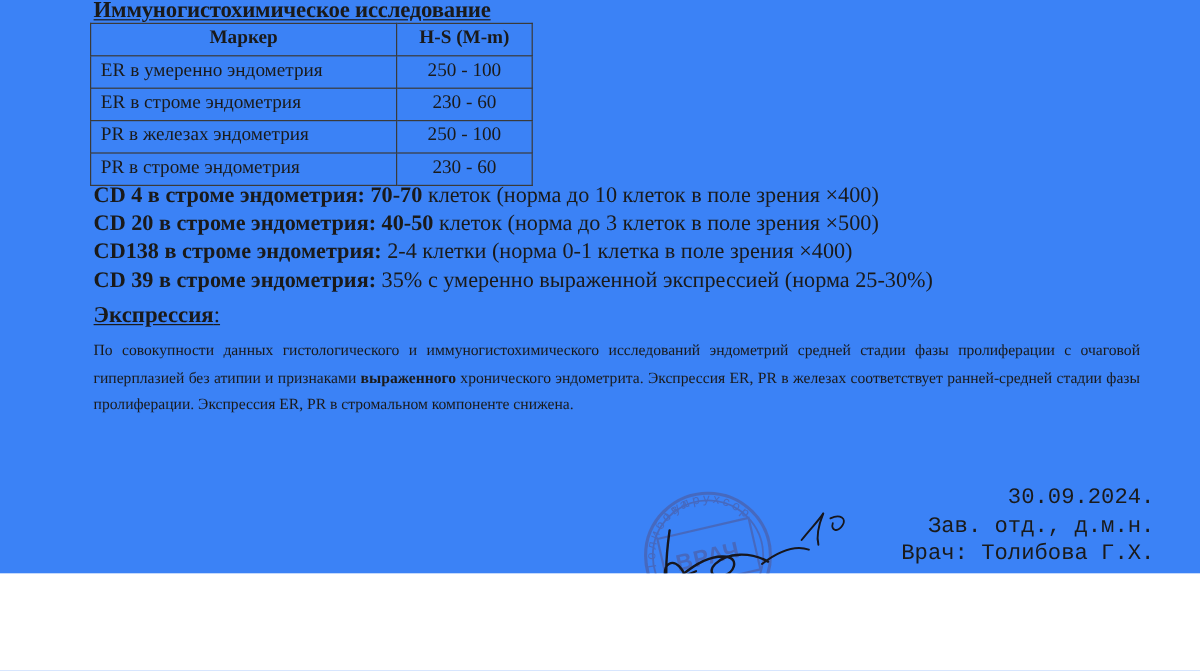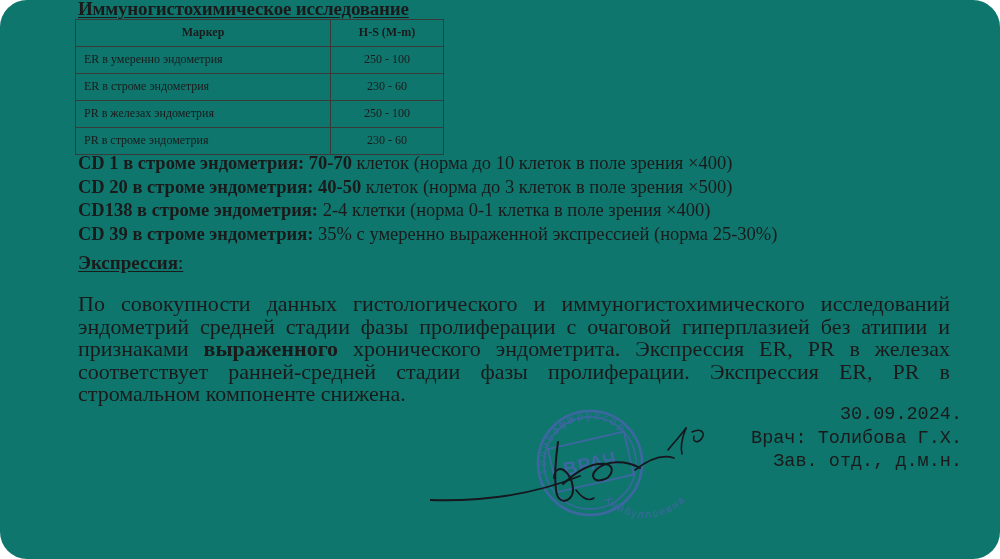--- a/index.html
+++ b/index.html
@@ -8,24 +8,23 @@
     padding: 0;
     background: #ffffff;
   }
   body {
     font-family: "Liberation Serif", "DejaVu Serif", serif;
     color: #1a1a1a;
   }
   .page {
     position: relative;
     width: 1000px;
-    height: 559px;
-    background: #0f766e;
+    height: 478px;
+    background: #3b82f6;
     overflow: hidden;
-    border-radius: 27px;
   }
 
   
   .doc-title {
     position: absolute;
     left: 78px;
     top: -2px;
     font-size: 19px;
     font-weight: bold;
     letter-spacing: -0.2px;
@@ -38,21 +37,21 @@
   .ihc-table {
     position: absolute;
     left: 75px;
     top: 19px;
     width: 368px;
     border-collapse: collapse;
     table-layout: fixed;
   }
   .ihc-table td, .ihc-table th {
     border: 1.6px solid #3a3a3a;
-    font-size: 12px;
+    font-size: 16px;
     line-height: 1.0;
     padding: 2px 6px 4px 6px;
     height: 20px;
   }
   .ihc-table th {
     font-weight: bold;
     text-align: center;
   }
   .ihc-table td.marker-cell {
     text-align: left;
@@ -88,23 +87,23 @@
     text-decoration: underline;
     text-underline-offset: 2px;
   }
   .concl-label .colon {
     font-weight: normal;
     text-decoration: none;
   }
   .concl-body {
     position: absolute;
     left: 78px;
-    top: 293px;
+    top: 281px;
     width: 872px;
-    font-size: 22px;
+    font-size: 13px;
     line-height: 22.6px;
     text-align: justify;
     text-justify: inter-word;
   }
   .concl-body p { margin: 0; }
   .concl-body b { font-weight: bold; }
 
   
   .sign-block {
     position: absolute;
@@ -160,21 +159,21 @@
       </tr>
       <tr>
         <td class="marker-cell">PR в строме эндометрия</td>
         <td class="value-cell">230 - 60</td>
       </tr>
     </tbody>
   </table>
 
   <div class="cd-block">
     <div class="cd-line">
-      <b>CD 1 в строме эндометрия:</b>
+      <b>CD 4 в строме эндометрия:</b>
       <b>70-70</b><span> клеток (норма до 10 клеток в поле зрения ×400)</span>
     </div>
     <div class="cd-line">
       <b>CD 20 в строме эндометрия:</b>
       <b>40-50</b><span> клеток (норма до 3 клеток в поле зрения ×500)</span>
     </div>
     <div class="cd-line">
       <b>CD138 в строме эндометрия:</b>
       <span>2-4</span><span> клетки (норма 0-1 клетка в поле зрения ×400)</span>
     </div>
@@ -232,17 +231,17 @@
         <path d="M 238 52 C 246 42 252 36 256 30" stroke-width="1.6"></path>
         <path d="M 256 30 C 252 40 250 48 252 56" stroke-width="1.6"></path>
         <path d="M 262 34 C 270 30 276 34 272 40 C 268 46 262 44 264 38" stroke-width="1.5"></path>
         <path d="M 146 92 C 152 100 158 104 164 100" stroke-width="1.6"></path>
       </g>
     </svg>
   </div>
 
   <div class="sign-block">
     <div>30.09.2024.</div>
+    <div>Зав. отд., д.м.н.</div>
     <div>Врач: Толибова Г.Х.</div>
-    <div>Зав. отд., д.м.н.</div>
   </div>
 
 </div>
 
 </body></html>

